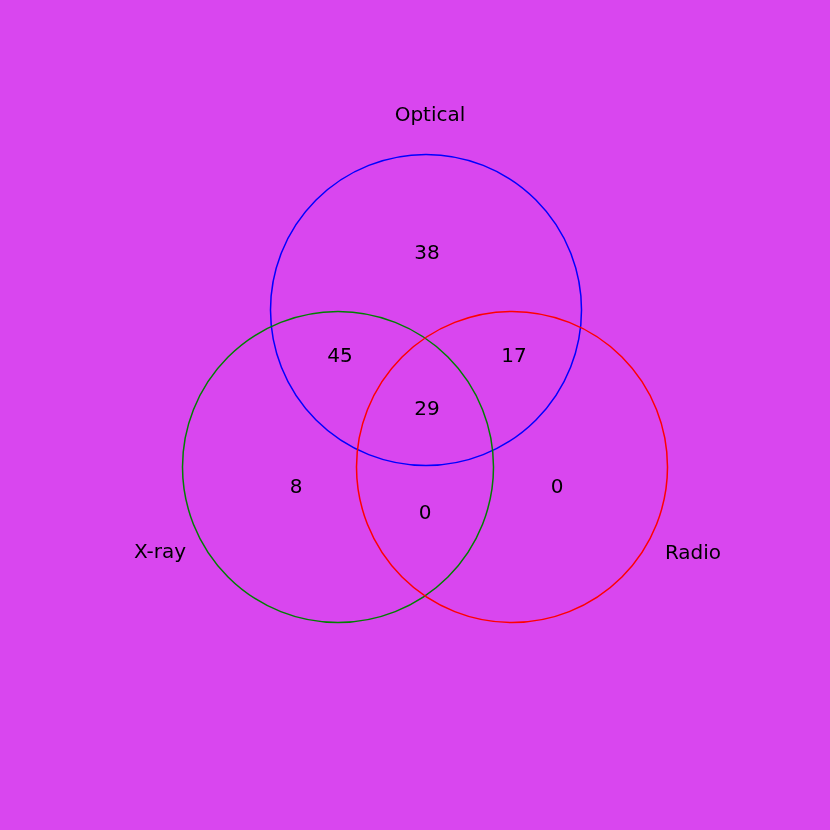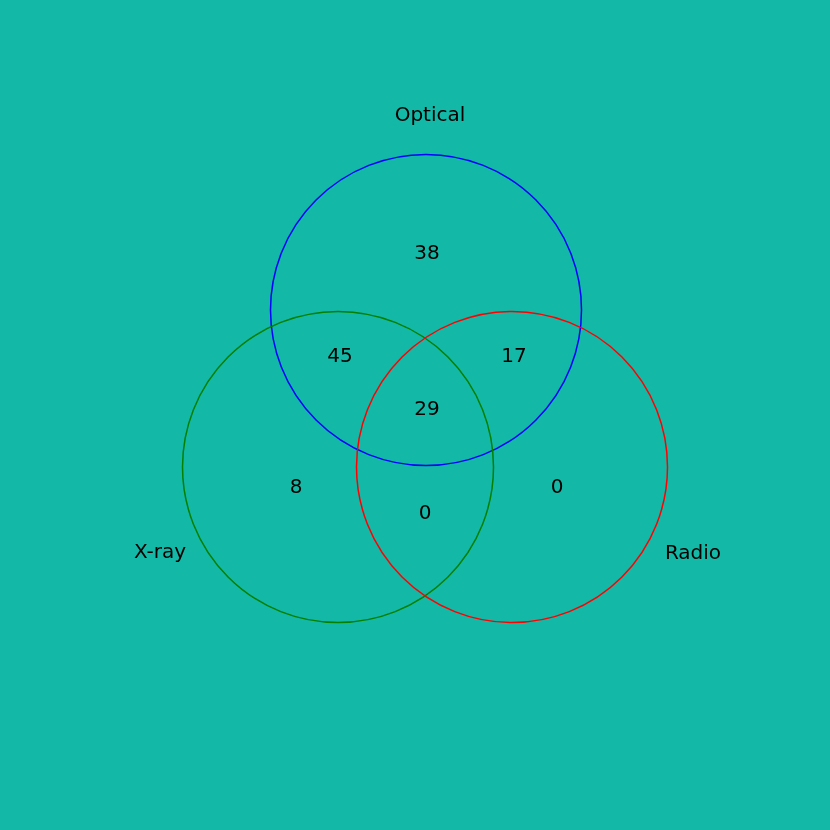--- a/index.html
+++ b/index.html
@@ -8,21 +8,21 @@
     background: #ffffff;
     width: 830px;
     height: 830px;
     overflow: hidden;
     font-family: "DejaVu Sans", "Liberation Sans", sans-serif;
   }
   .figure {
     position: relative;
     width: 830px;
     height: 830px;
-    background: #14b8a6;
+    background: #d946ef;
   }
   svg text {
     font-family: "DejaVu Sans", "Liberation Sans", sans-serif;
     font-size: 20px;
     fill: #000000;
   }
   svg circle {
     fill: none;
     stroke-width: 1.5;
   }

